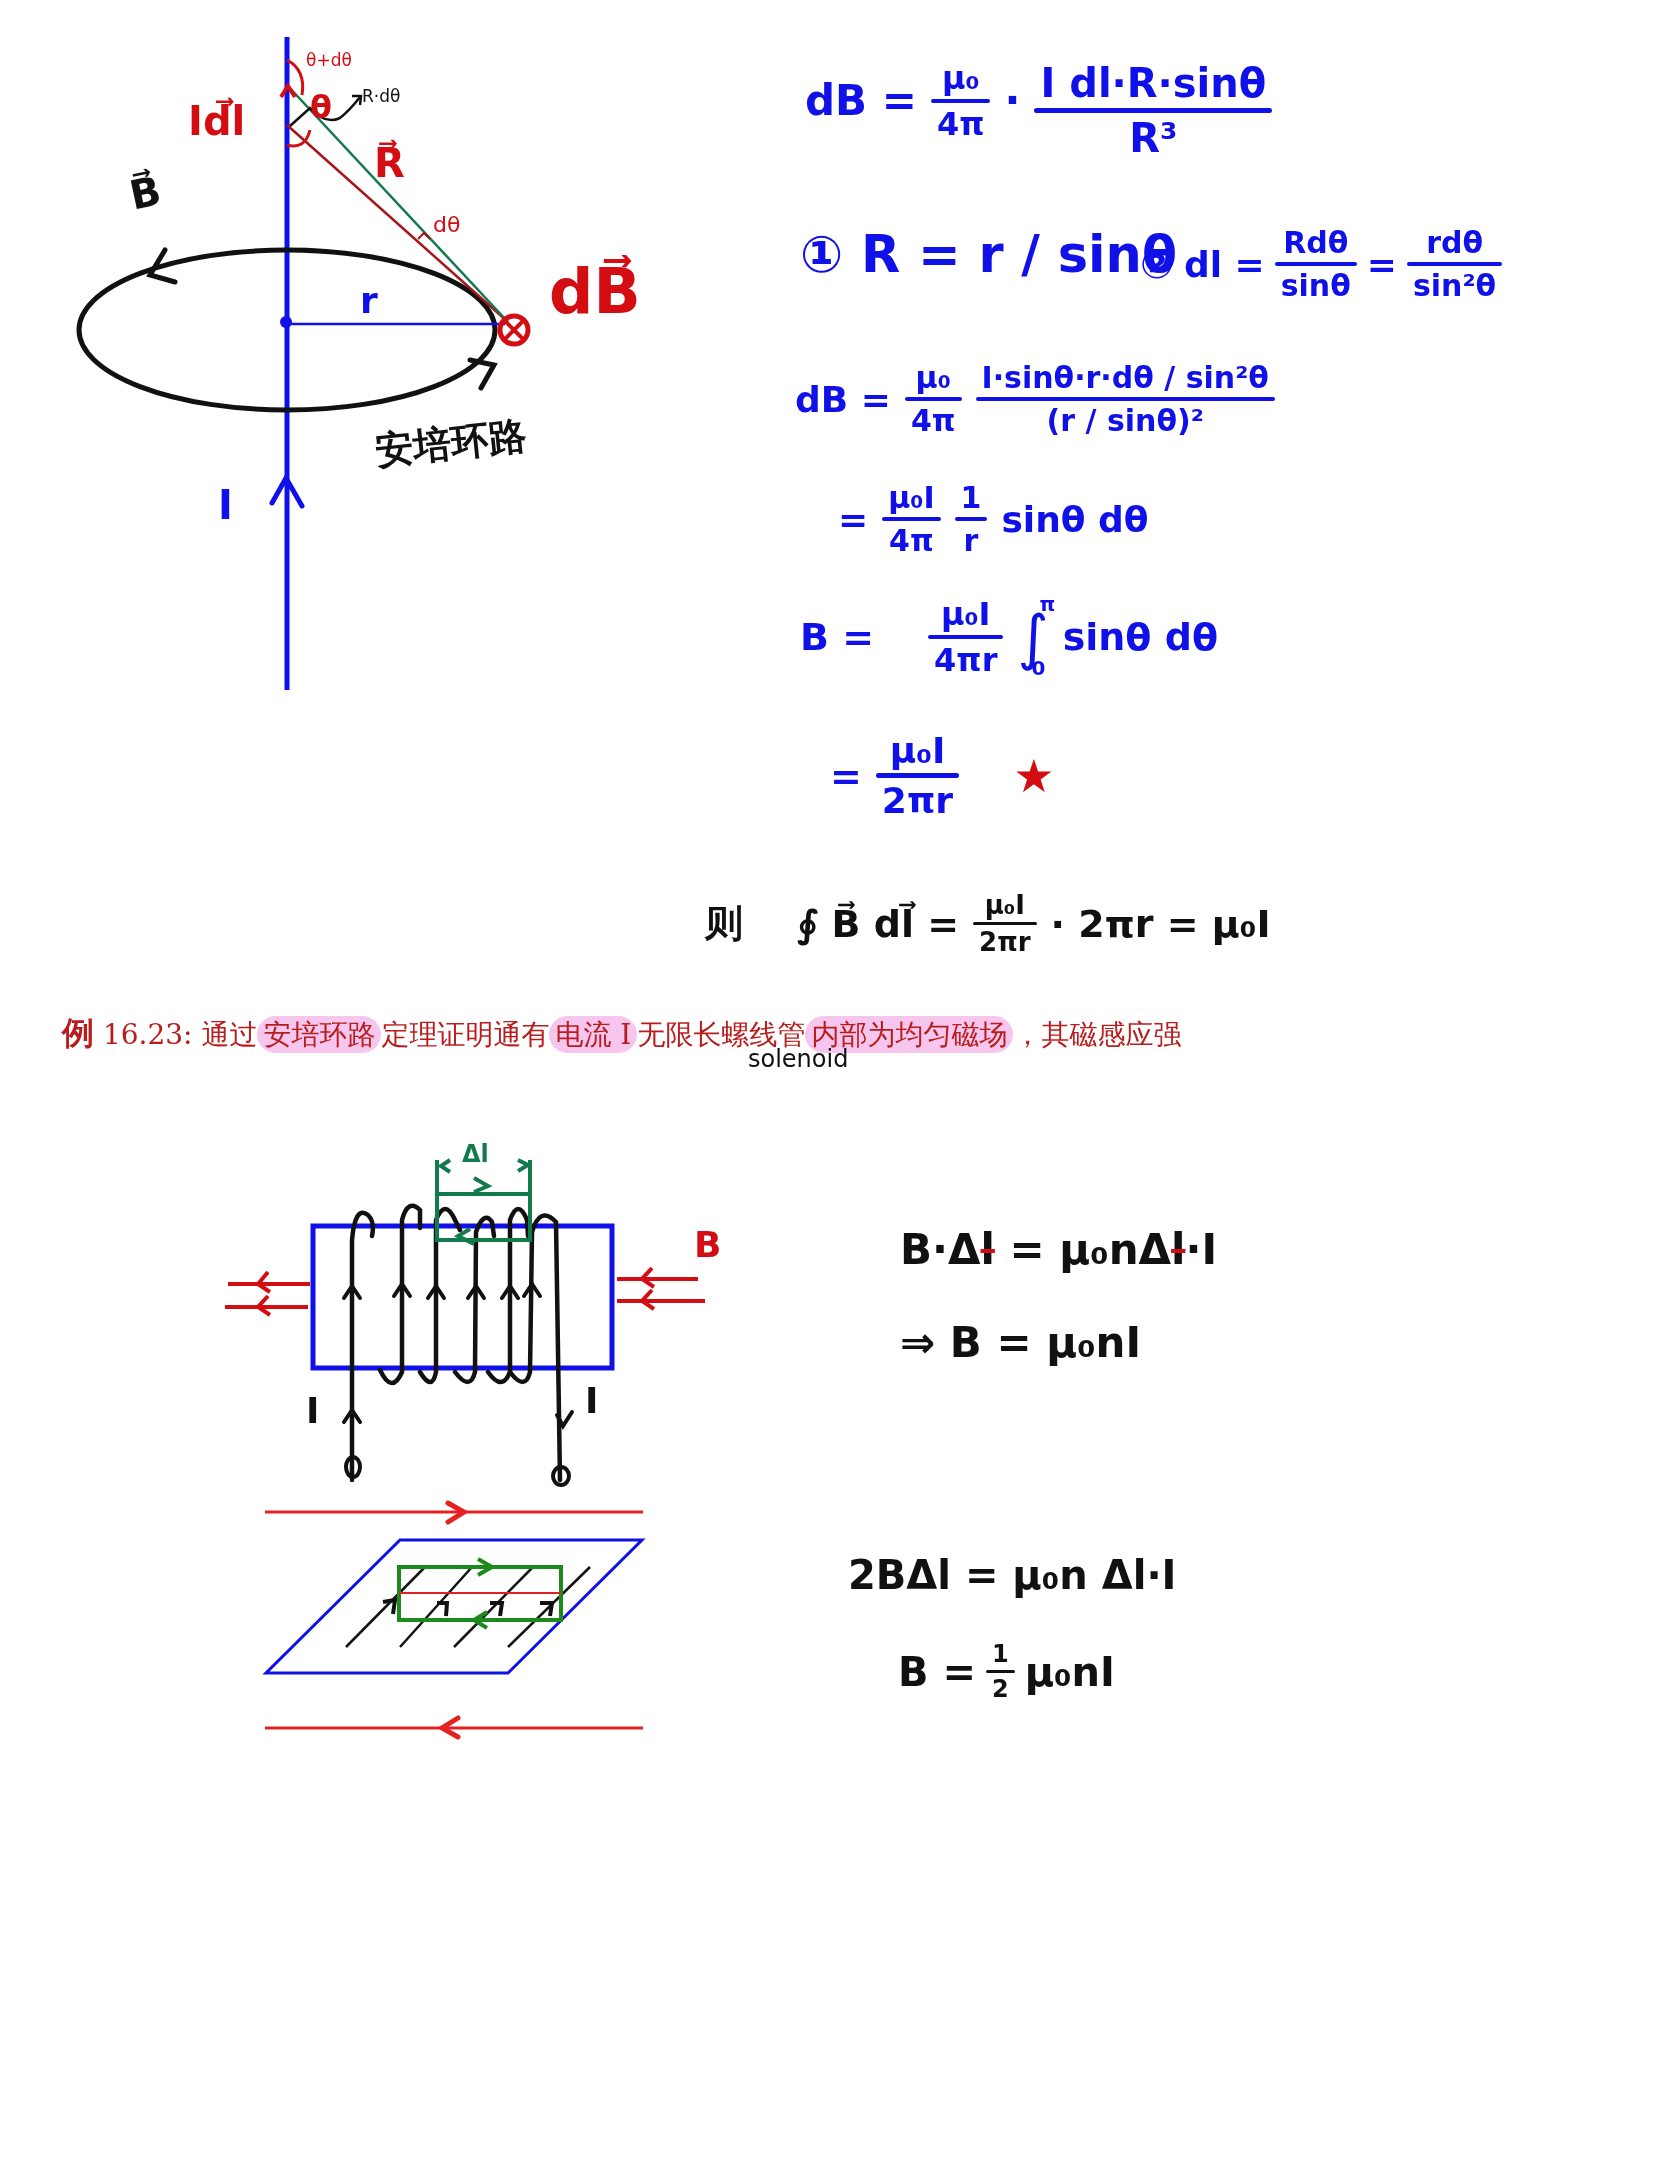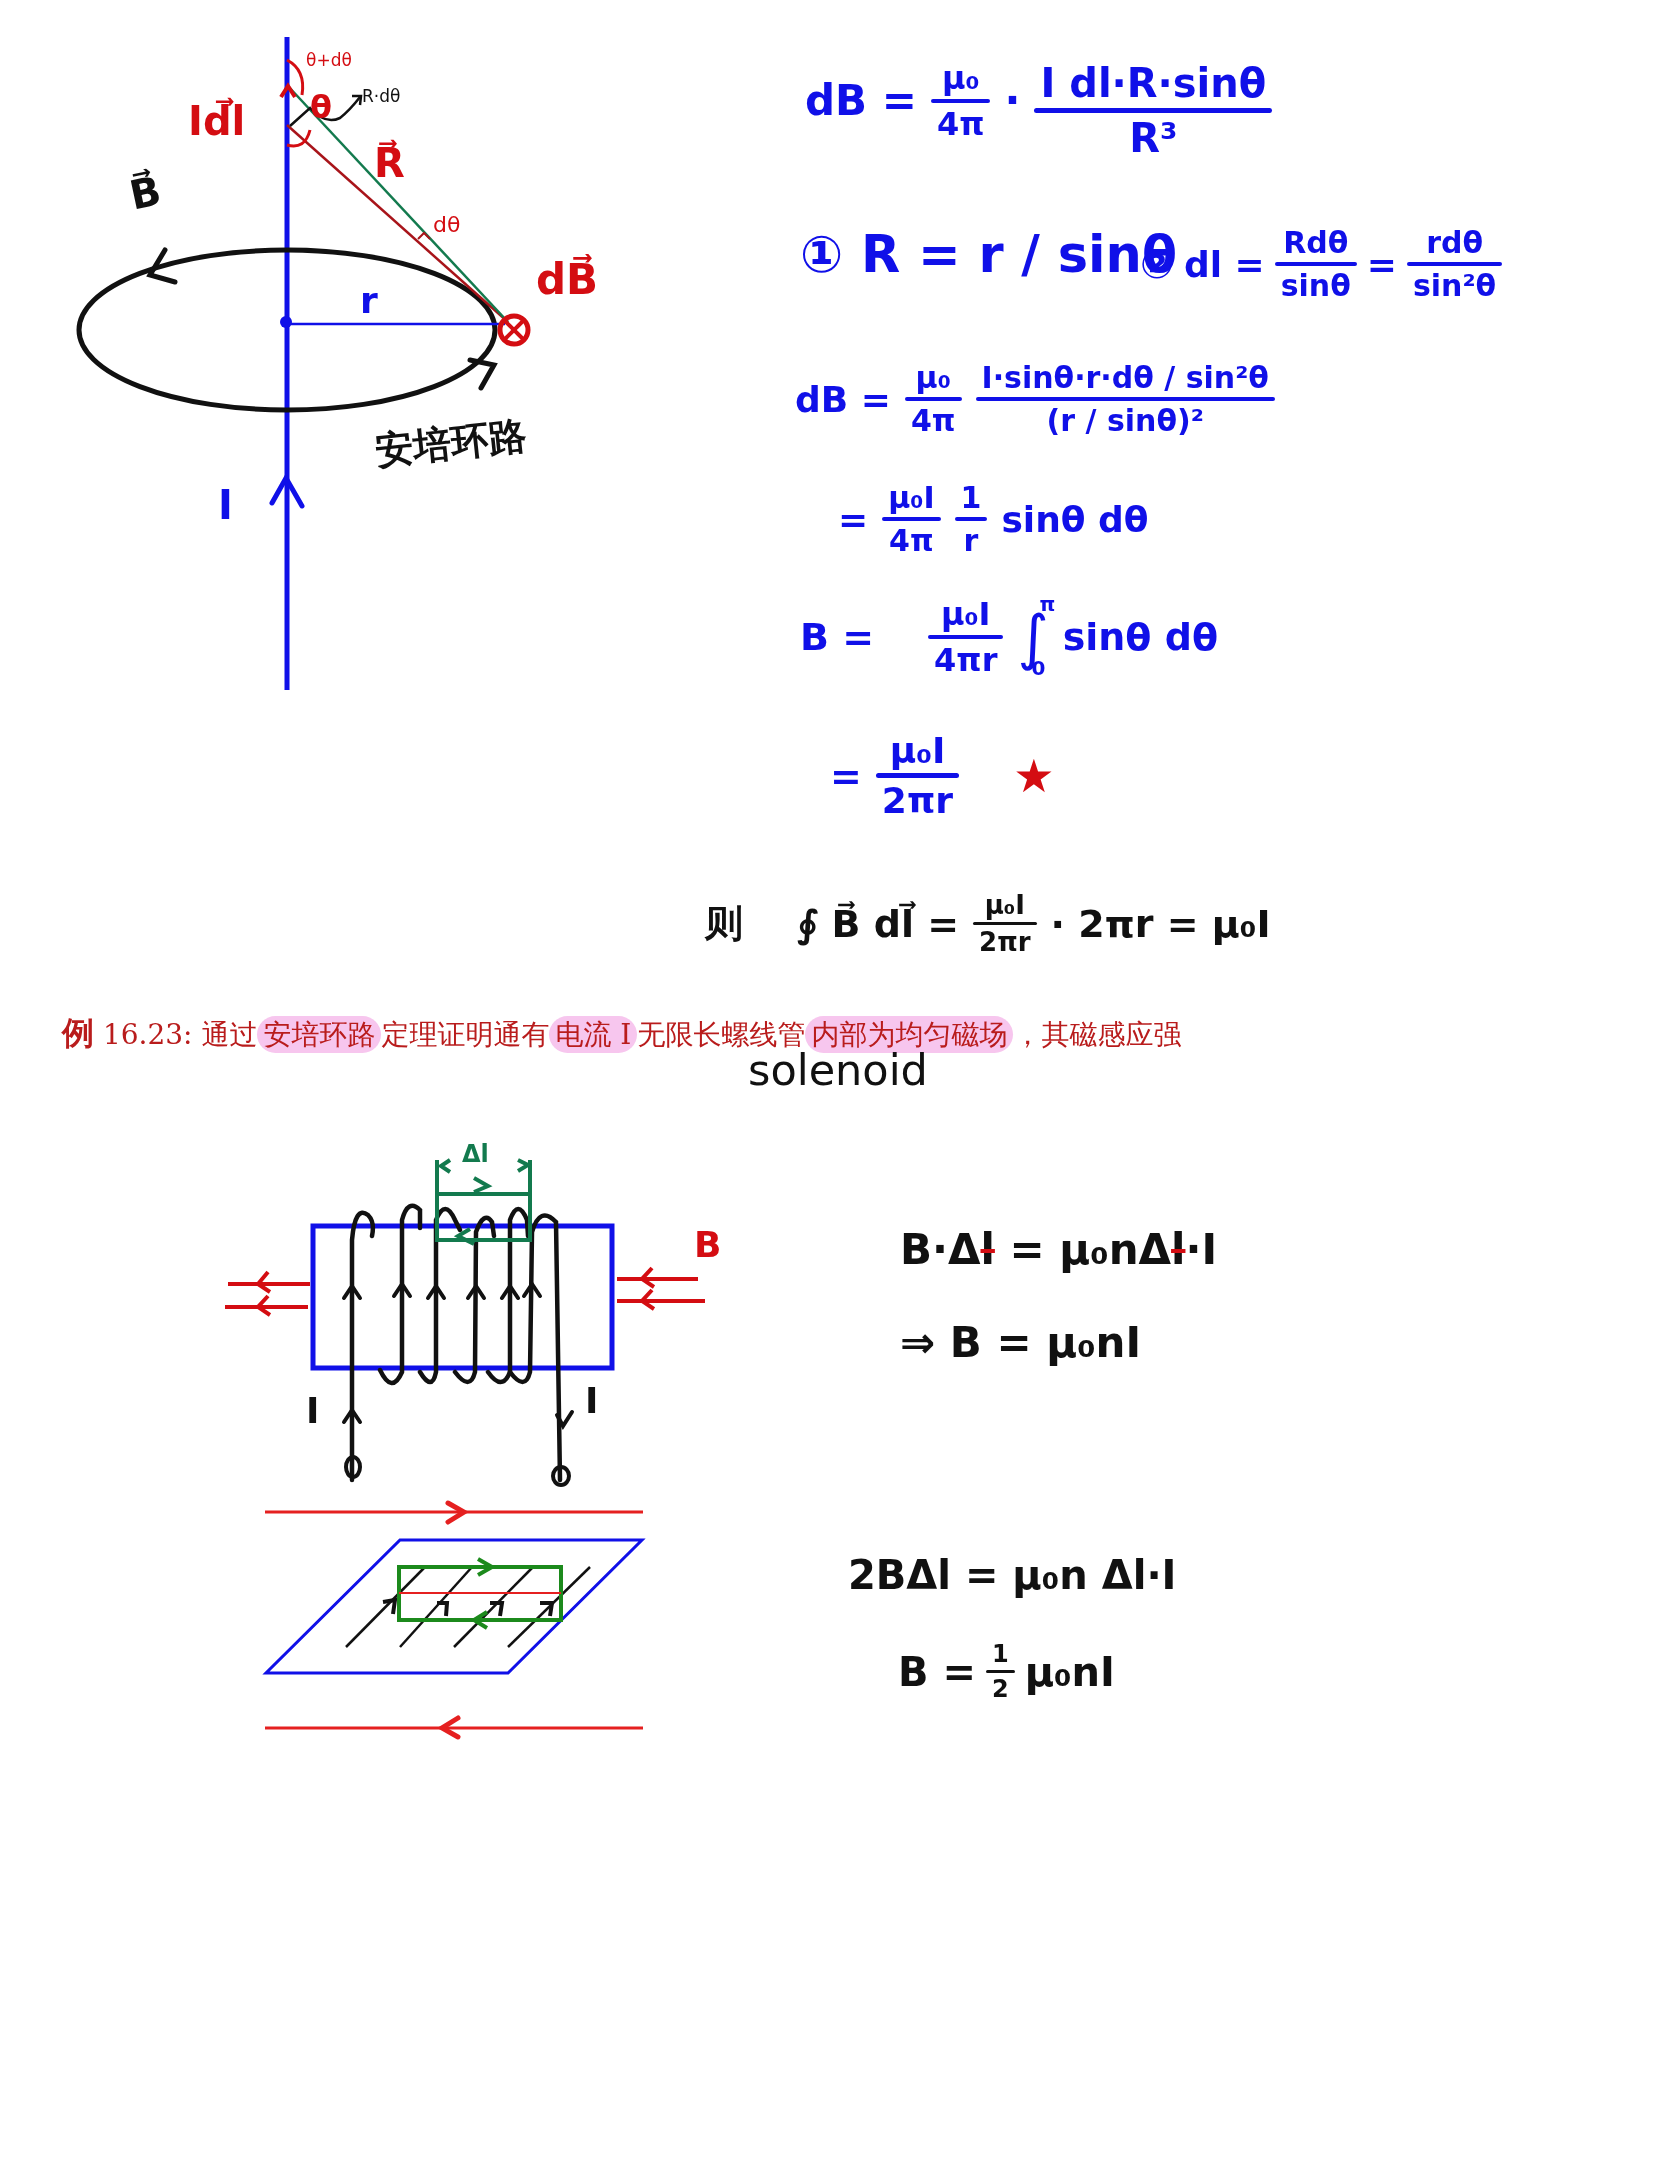--- a/index.html
+++ b/index.html
@@ -125,21 +125,21 @@
 </svg>
 
 <div class="abs hand red" style="left:188px;top:98px;font-size:40px;">Id⃗l</div>
 <div class="abs hand red" style="left:310px;top:88px;font-size:32px;">θ</div>
 <div class="abs red" style="left:306px;top:50px;font-size:17px;">θ+dθ</div>
 <div class="abs black" style="left:362px;top:86px;font-size:17px;">R·dθ</div>
 <div class="abs hand red" style="left:374px;top:140px;font-size:40px;">R⃗</div>
 <div class="abs red" style="left:433px;top:212px;font-size:22px;">dθ</div>
 <div class="abs hand black" style="left:130px;top:170px;font-size:40px;transform:rotate(-12deg);">B⃗</div>
 <div class="abs hand blue" style="left:360px;top:280px;font-size:36px;">r</div>
-<div class="abs hand red" style="left:536px;top:255px;font-size:42px;text-align:center;">dB⃗</div>
+<div class="abs hand red" style="left:549px;top:255px;font-size:62px;text-align:center;">dB⃗</div>
 <div class="abs hand blue" style="left:218px;top:482px;font-size:40px;">I</div>
 <div class="abs hand black" style="left:375px;top:418px;font-size:38px;transform:rotate(-6deg);">安培环路</div>
 
 <div class="eq-line hand blue" style="left:805px;top:40px;font-size:42px;">
   <span>dB =</span>
   <span class="frac" style="font-size:32px;">
       <span class="num">μ₀</span>
       <span class="bar" style="height:4px"></span>
       <span class="den">4π</span>
     </span>
@@ -236,21 +236,21 @@
   <span>· 2πr = μ₀I</span>
 </div>
 
 <div class="problem">
   <div>
     <span class="label">例</span>
     <span>16.23:</span>
     <span>通过</span><span class="hl">安培环路</span><span>定理证明通有</span><span class="hl">电流 I</span><span>无限长螺线管</span><span class="hl">内部为均匀磁场</span><span>，其磁感应强</span>
   </div>
 </div>
-<div class="abs hand black" style="left:748px;top:1045px;font-size:43px;font-weight:normal;">solenoid</div>
+<div class="abs hand black" style="left:748px;top:1045px;font-size:24px;font-weight:normal;">solenoid</div>
 
 <div class="abs hand green" style="left:462px;top:1140px;font-size:24px;">Δl</div>
 <div class="abs hand red" style="left:694px;top:1224px;font-size:36px;">B</div>
 <div class="abs hand black" style="left:306px;top:1390px;font-size:36px;">I</div>
 <div class="abs hand black" style="left:585px;top:1380px;font-size:36px;">I</div>
 
 <div class="abs hand black" style="left:900px;top:1225px;font-size:42px;">
   <span>B·Δ</span><span style="text-decoration:line-through;text-decoration-color:#d40d12;text-decoration-thickness:4px;">l</span>
   <span>= μ₀nΔ</span><span style="text-decoration:line-through;text-decoration-color:#d40d12;text-decoration-thickness:4px;">l</span><span>·I</span>
 </div>

